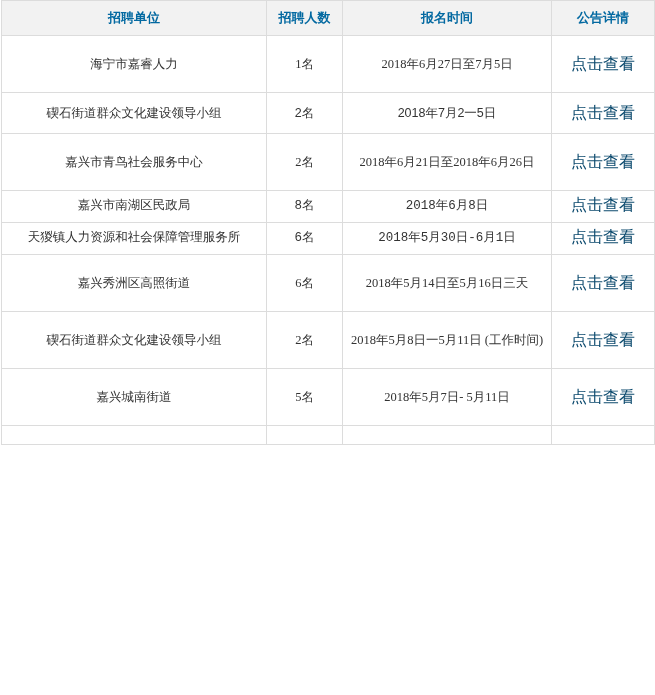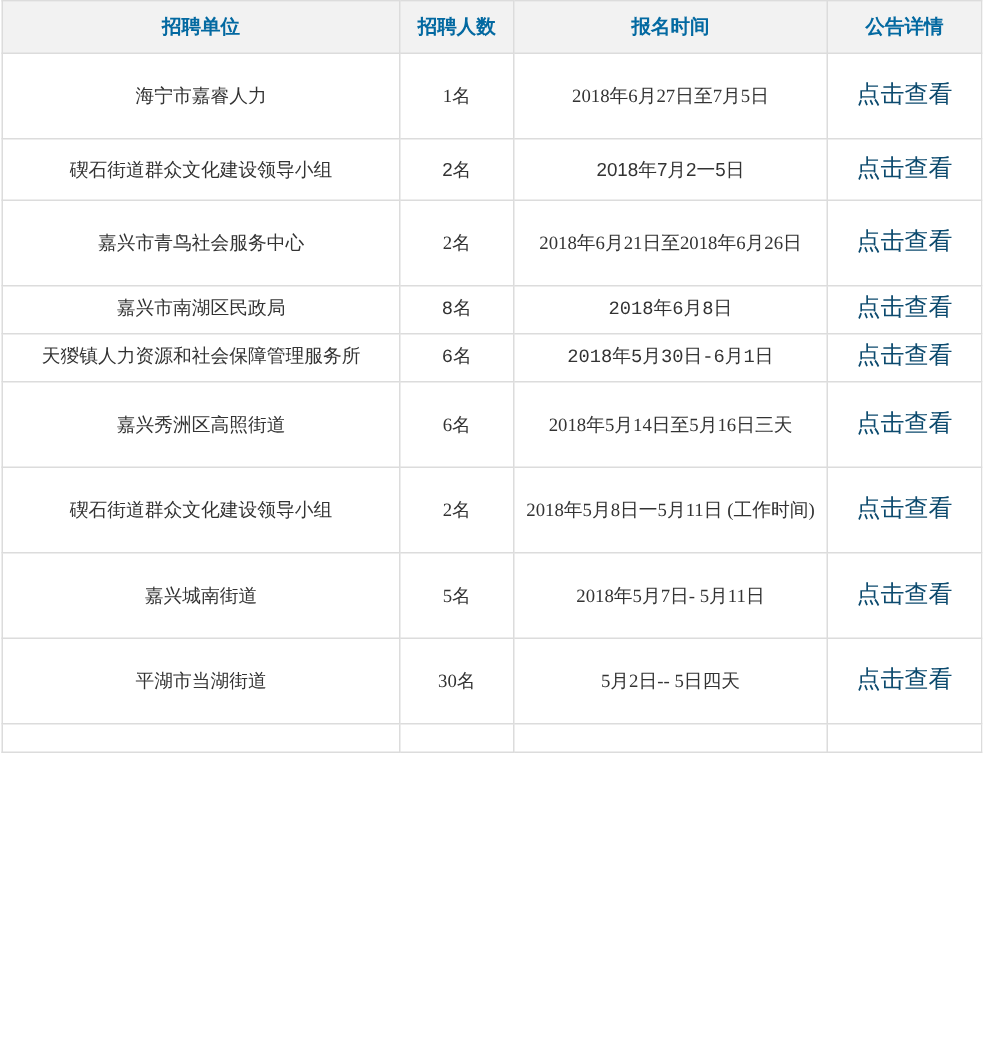--- a/index.html
+++ b/index.html
@@ -125,26 +125,20 @@
           <td class="count-cell">2名</td>
           <td class="time-cell">2018年5月8日一5月11日 (工作时间)</td>
           <td class="detail-cell"><a href="#">点击查看</a></td>
         </tr>
         <tr class="h-tall">
           <td class="unit-cell">嘉兴城南街道</td>
           <td class="count-cell">5名</td>
           <td class="time-cell">2018年5月7日-  5月11日</td>
           <td class="detail-cell"><a href="#">点击查看</a></td>
         </tr>
-        <tr class="h-tall">
-          <td class="unit-cell">平湖市当湖街道</td>
-          <td class="count-cell">30名</td>
-          <td class="time-cell">5月2日--  5日四天</td>
-          <td class="detail-cell"><a href="#">点击查看</a></td>
-        </tr>
         <tr class="h-last">
           <td></td>
           <td></td>
           <td></td>
           <td></td>
         </tr>
       </tbody>
   </table>
 </div>
 

